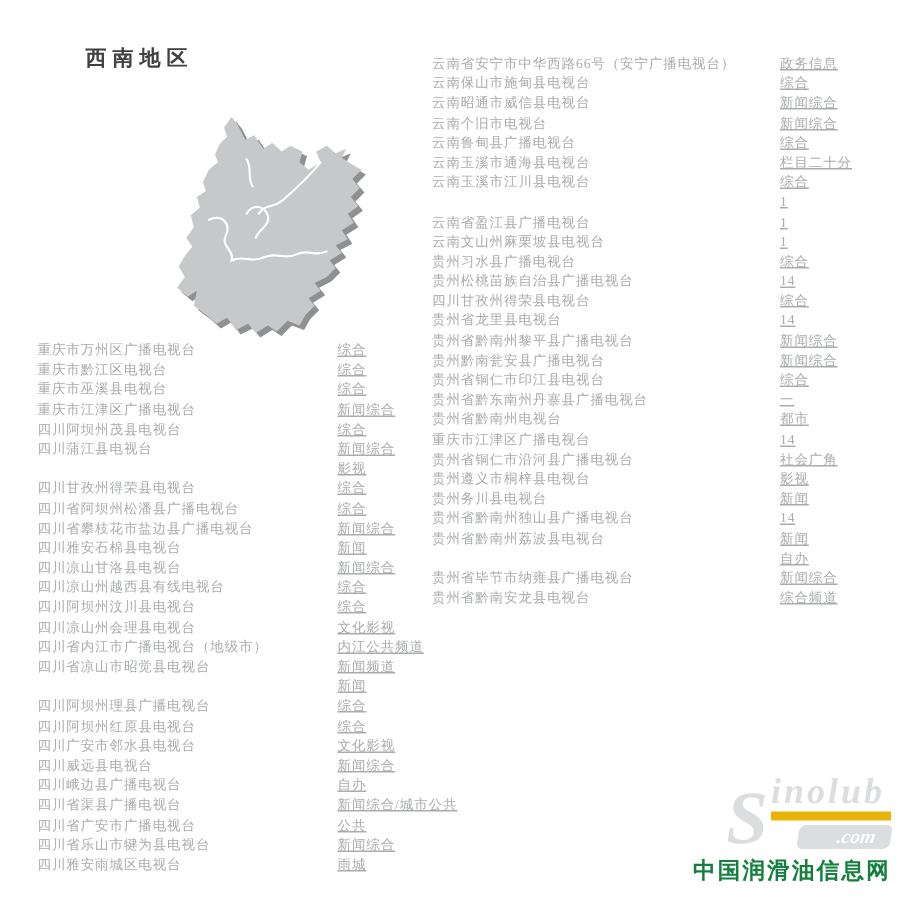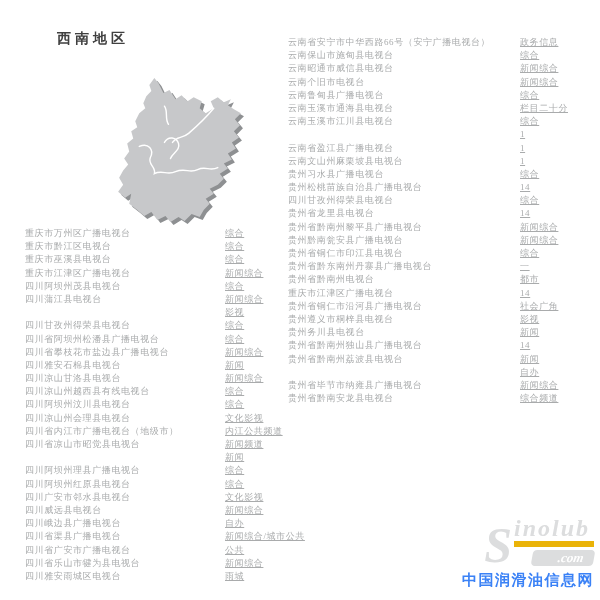--- a/index.html
+++ b/index.html
@@ -38,21 +38,21 @@
     letter-spacing:2px;border-bottom:6px solid #eab308;padding-bottom:1px;
     padding-right:4px;
   }
   .wm-com{
     margin-top:3px;background:#dcddde;color:#ffffff;
     font-size:13px;font-style:italic;font-weight:bold;
     padding:1px 10px 2px 26px;border-radius:4px;transform:skewX(-10deg);
   }
   .wm-caption{
     margin-top:5px;text-align:right;
-    font-size:15px;font-weight:bold;color:#3b82f6;letter-spacing:1.5px;
+    font-size:15px;font-weight:bold;color:#15803d;letter-spacing:1.5px;
     font-family:"Liberation Sans","DejaVu Sans",sans-serif;
   }
 </style>
 </head>
 <body>
 
 <div class="page">
 
   <div class="page-title">西南地区</div>
 

